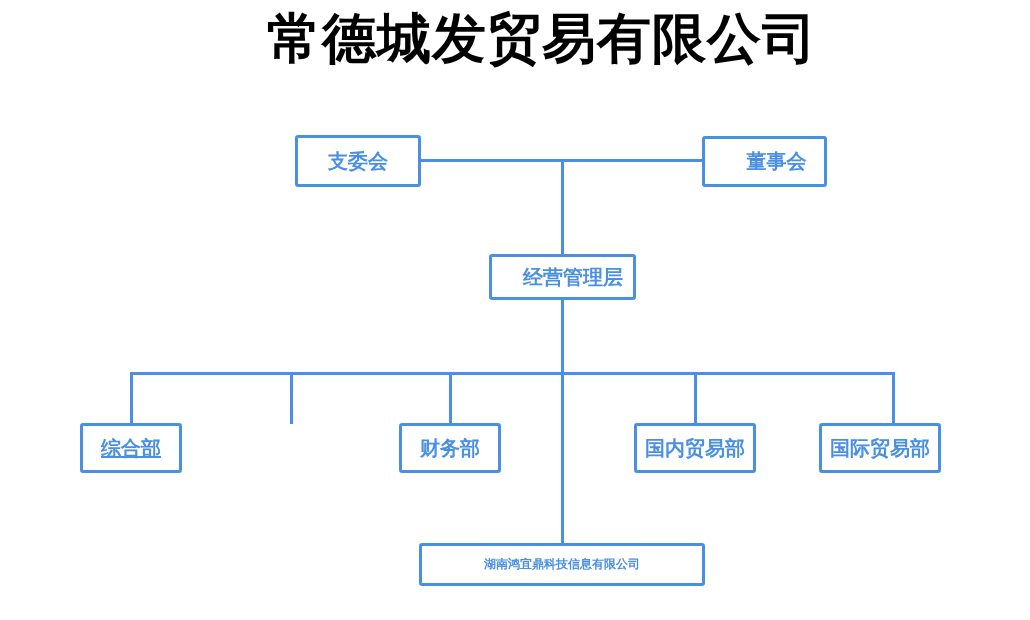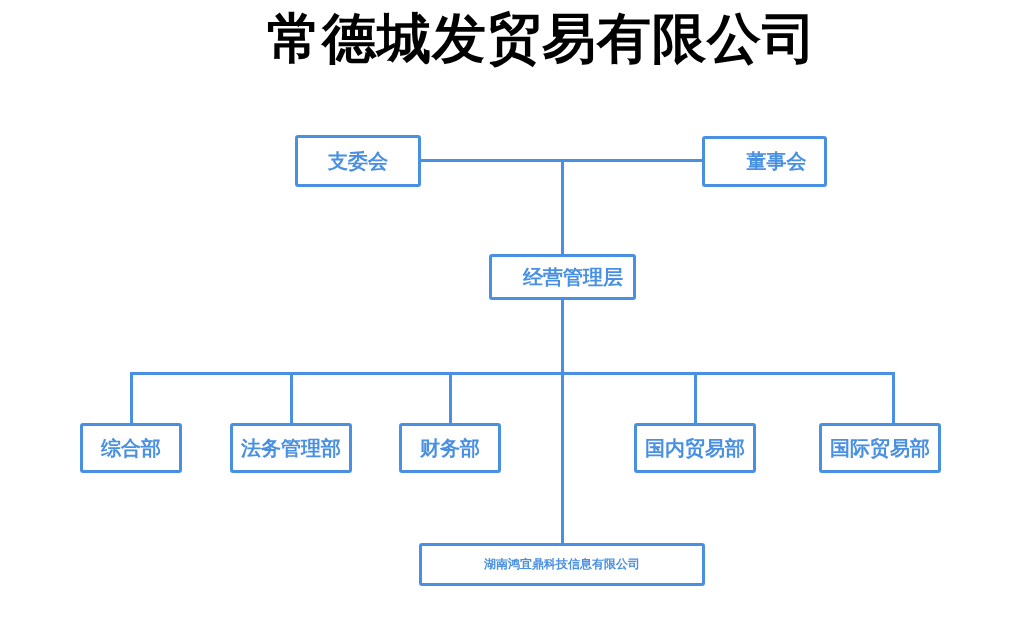--- a/index.html
+++ b/index.html
@@ -67,23 +67,22 @@
   <div class="line" style="left:422px; top:372px; width:3px;  height:52px;"></div>
   <div class="line" style="left:667px; top:372px; width:3px;  height:52px;"></div>
   <div class="line" style="left:865px; top:372px; width:3px;  height:52px;"></div>
 
   <div class="org-node" style="left:268px; top:135px; width:126px; height:52px;text-align:center;">支委会</div>
 
   <div class="org-node" style="left:675px; top:136px; width:125px; height:51px;padding-left:24px;">董事会</div>
 
   <div class="org-node" style="left:462px; top:254px; width:147px; height:46px;padding-left:21px;">经营管理层</div>
 
-  <div class="org-node" style="left:53px; top:423px; width:102px; height:50px;">综合部</div>
+  <div class="org-node" style="left:53px; top:423px; width:102px; height:50px;text-decoration:underline;">综合部</div>
 
-  <div class="org-node" style="left:203px; top:423px; width:122px; height:50px;">法务管理部</div>
 
   <div class="org-node" style="left:372px; top:423px; width:102px; height:50px;">财务部</div>
 
   <div class="org-node" style="left:607px; top:423px; width:122px; height:50px;">国内贸易部</div>
 
   <div class="org-node" style="left:792px; top:423px; width:122px; height:50px;">国际贸易部</div>
 
   <div class="org-node" style="left:392px; top:543px; width:286px; height:43px; font-size:12px;">湖南鸿宜鼎科技信息有限公司</div>
 
 </div>

